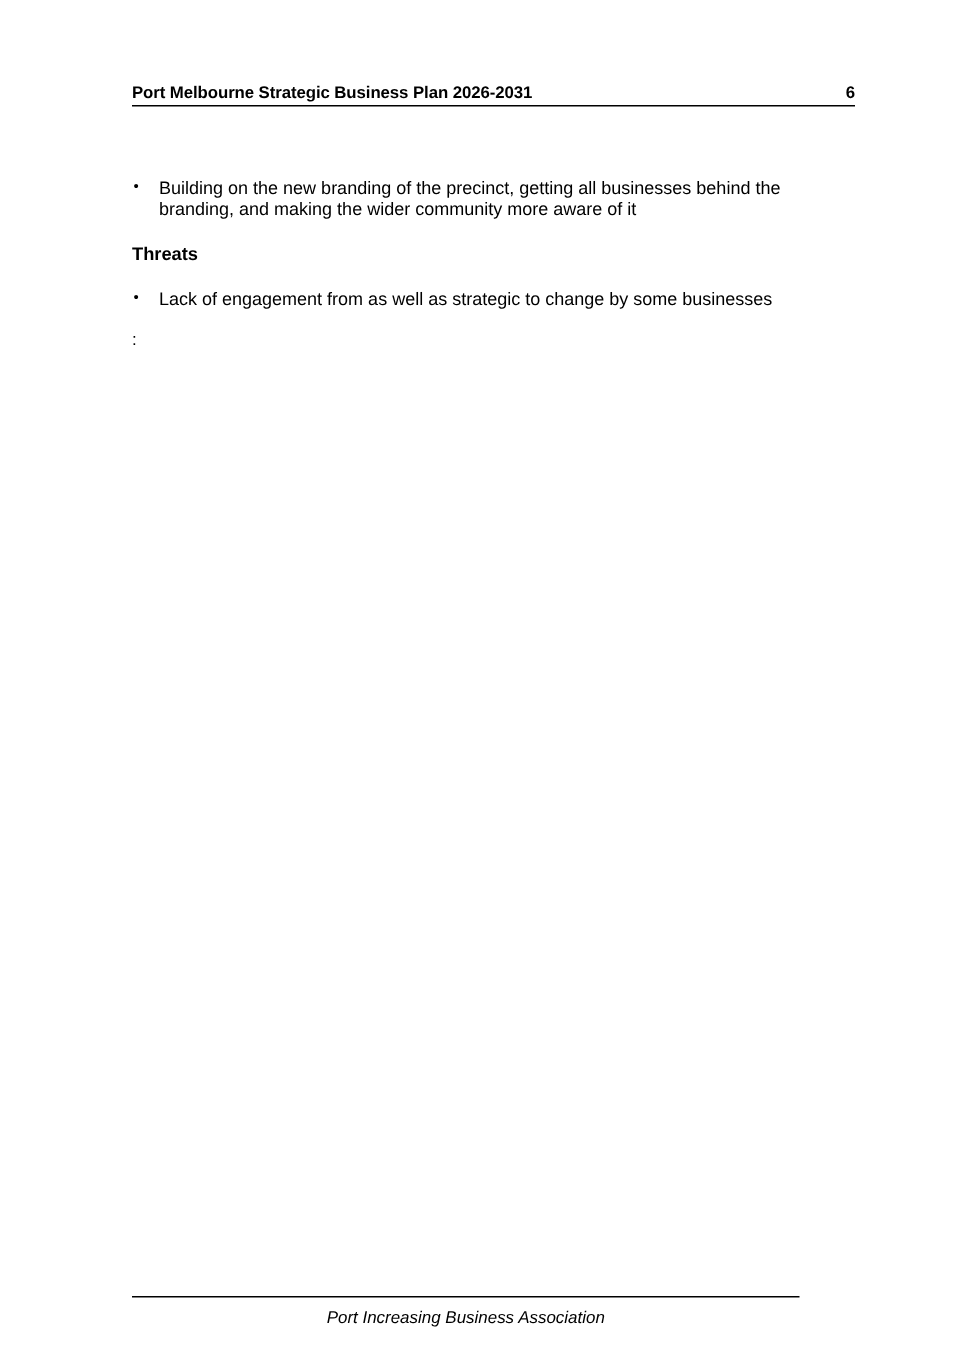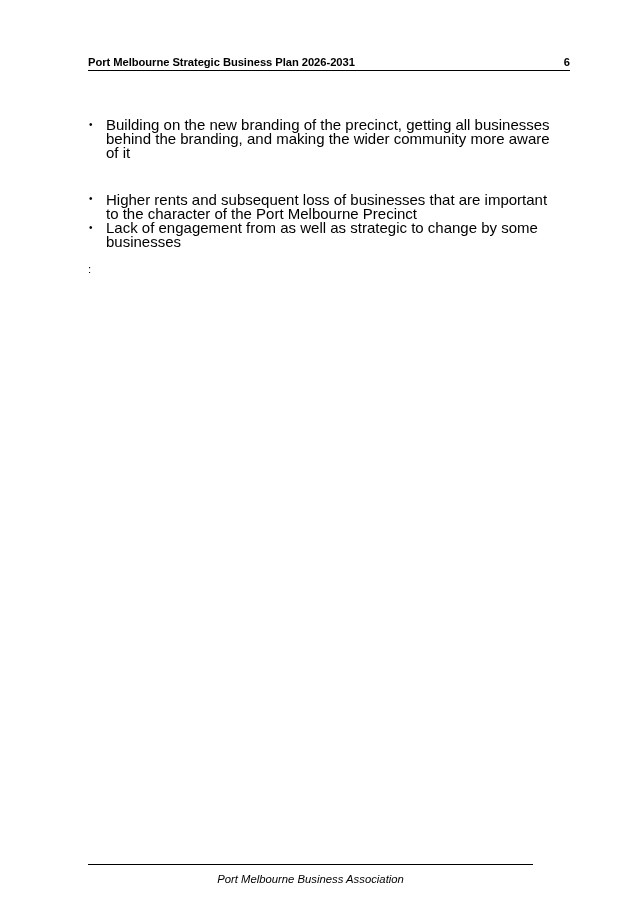--- a/index.html
+++ b/index.html
@@ -54,21 +54,21 @@
   }
 
   ul.bullets {
     list-style: none;
     margin: 0;
     padding: 0;
   }
   ul.bullets li {
     position: relative;
     padding-left: 18px;
-    font-size: 15px;
+    font-size: 12px;
     line-height: 14.2px;
     margin: 0 0 0 0;
   }
   ul.bullets li::before {
     content: "\2022";
     position: absolute;
     left: 1px;
     top: -0.5px;
     font-size: 10px;
     line-height: 14.2px;
@@ -120,35 +120,33 @@
   <div class="content">
 
     <ul class="bullets">
       <li class="w-narrow">
         <span>Building on the new branding of the precinct, getting all businesses behind the branding, and making the wider community more aware of it</span>
       </li>
     </ul>
 
     <div class="spacer-before-threats"></div>
 
+    <h2 class="section-heading">Threats</h2>
 
     <div class="spacer-after-threats"></div>
 
     <ul class="bullets">
-      <li class="w-narrow">
-        <span>Higher rents and subsequent loss of businesses that are important to the character of the Port Melbourne Precinct</span>
-      </li>
       <li class="w-wide">
         <span>Lack of engagement from as well as strategic to change by some businesses</span>
       </li>
     </ul>
 
     <div class="spacer-before-colon"></div>
 
     <div class="trailing-mark">:</div>
 
   </div>
 
   <div class="page-footer">
-    <span class="footer-text">Port Melbourne Business Association</span>
+    <span class="footer-text">Port Increasing Business Association</span>
   </div>
 
 </div>
 
 </body></html>

